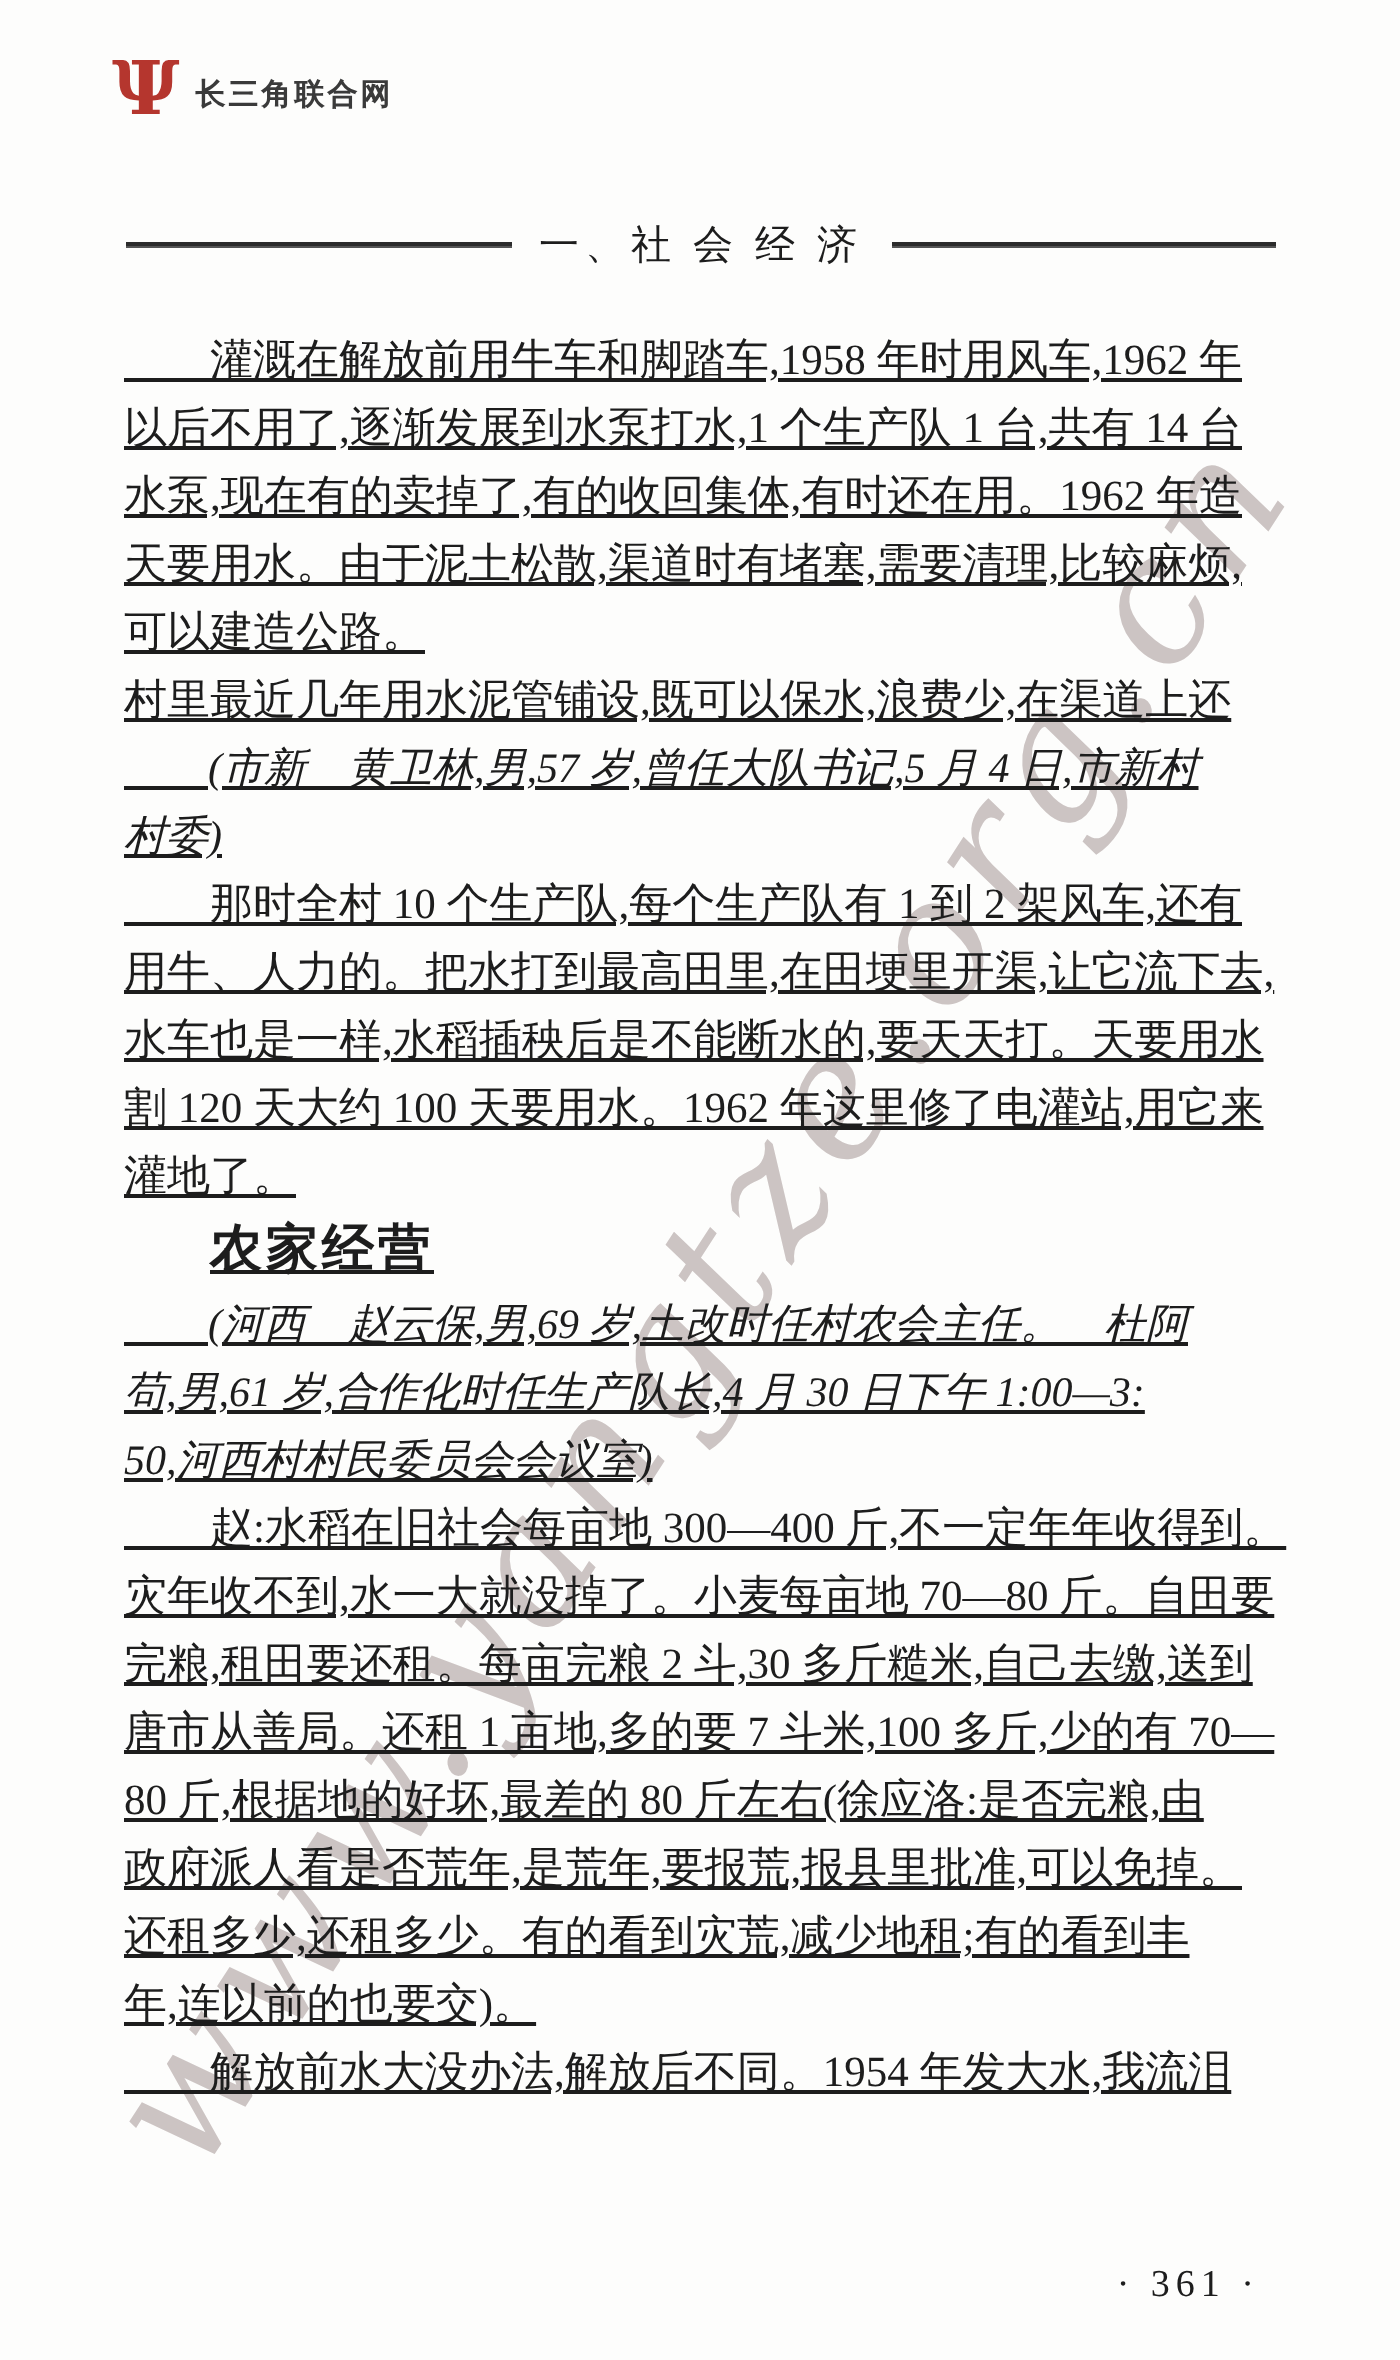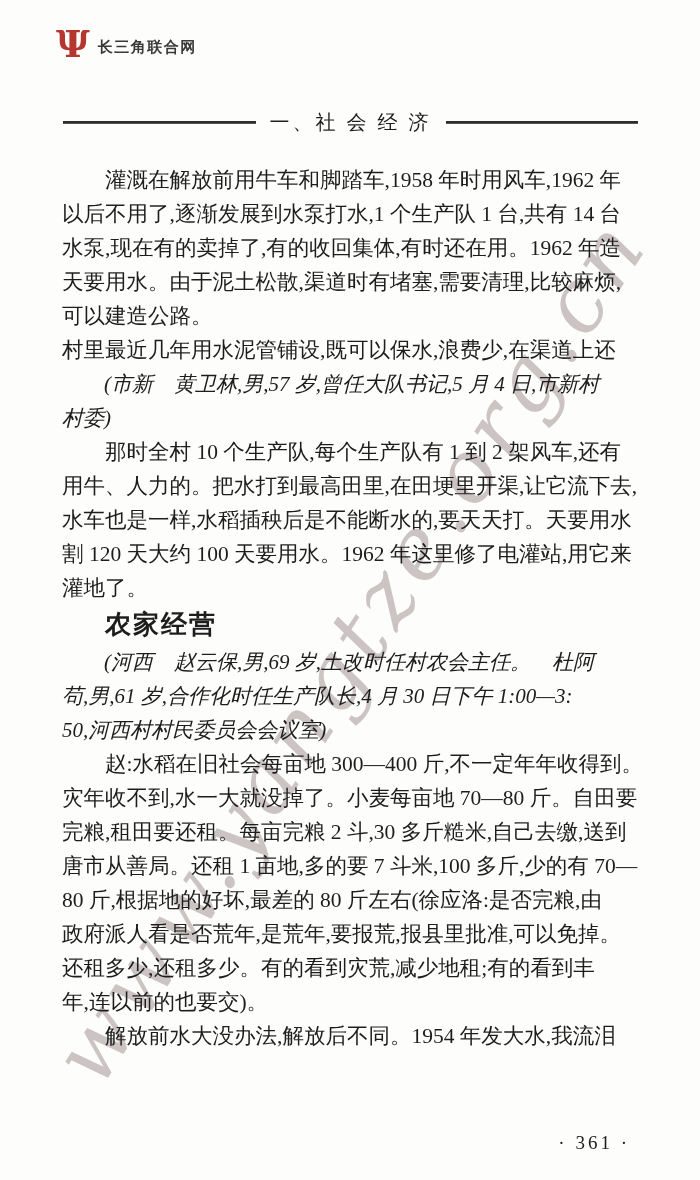--- a/index.html
+++ b/index.html
@@ -42,21 +42,21 @@
   .header {
     position: absolute; left: 63px; right: 62px; top: 109px;
     display: flex; align-items: center; gap: 14px; z-index: 2;
   }
   .header .rule { flex: 1; height: 3px; border-top: 2px solid #2c2c2c; border-bottom: 1px solid #555; box-sizing: border-box; }
   .header .title {
     font-size: 20px; letter-spacing: 3px; white-space: pre;
   }
   
   .content {
-    position: absolute; left: 62px; top: 163px; width: 580px; z-index: 2;
+    position: absolute; left: 62px; top: 163px; width: 580px; z-index: 2; text-decoration: underline;
   }
   .line {
     font-size: 21.5px; height: 34px; line-height: 34px;
     white-space: pre; overflow: visible;
   }
   .attribution .line { font-style: italic; font-size: 21px; }
   .heading {
     height: 40px; line-height: 40px;
     font-size: 26px; font-weight: bold; padding-left: 43px;
     letter-spacing: 2px;

